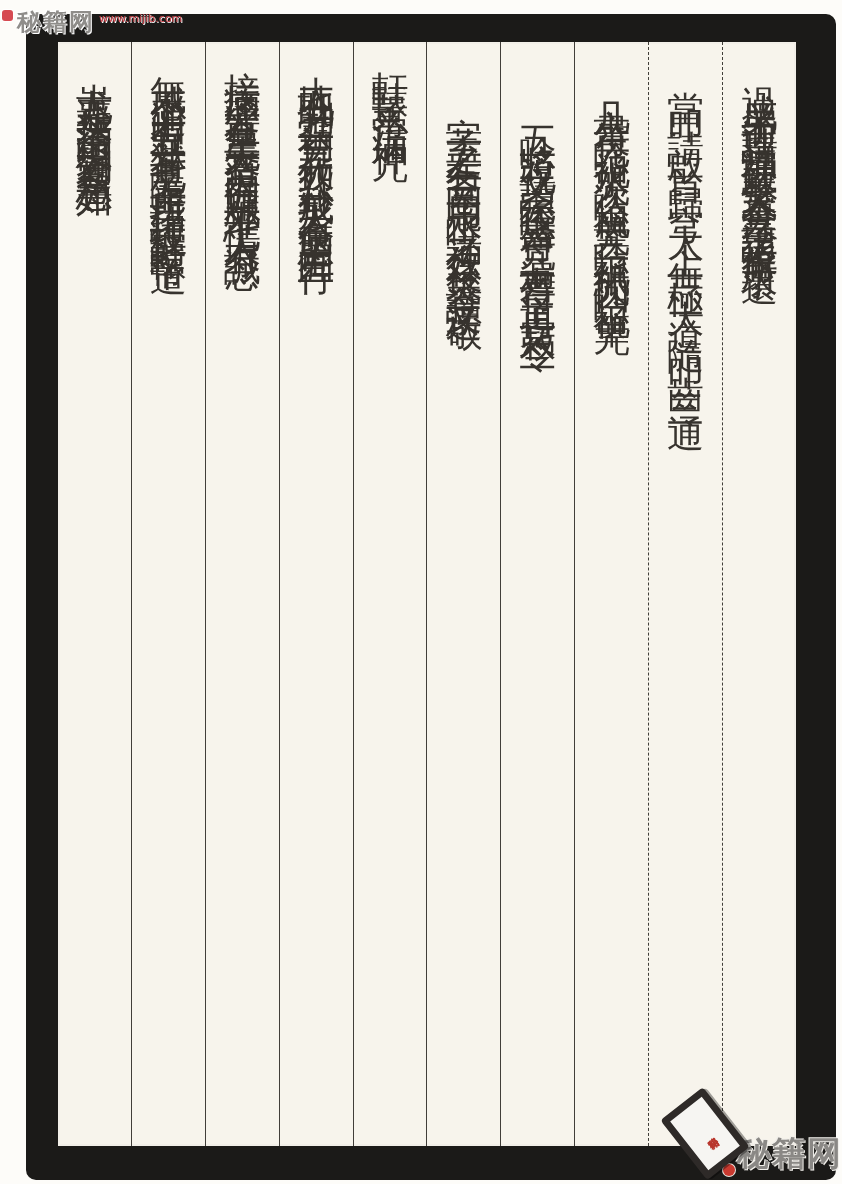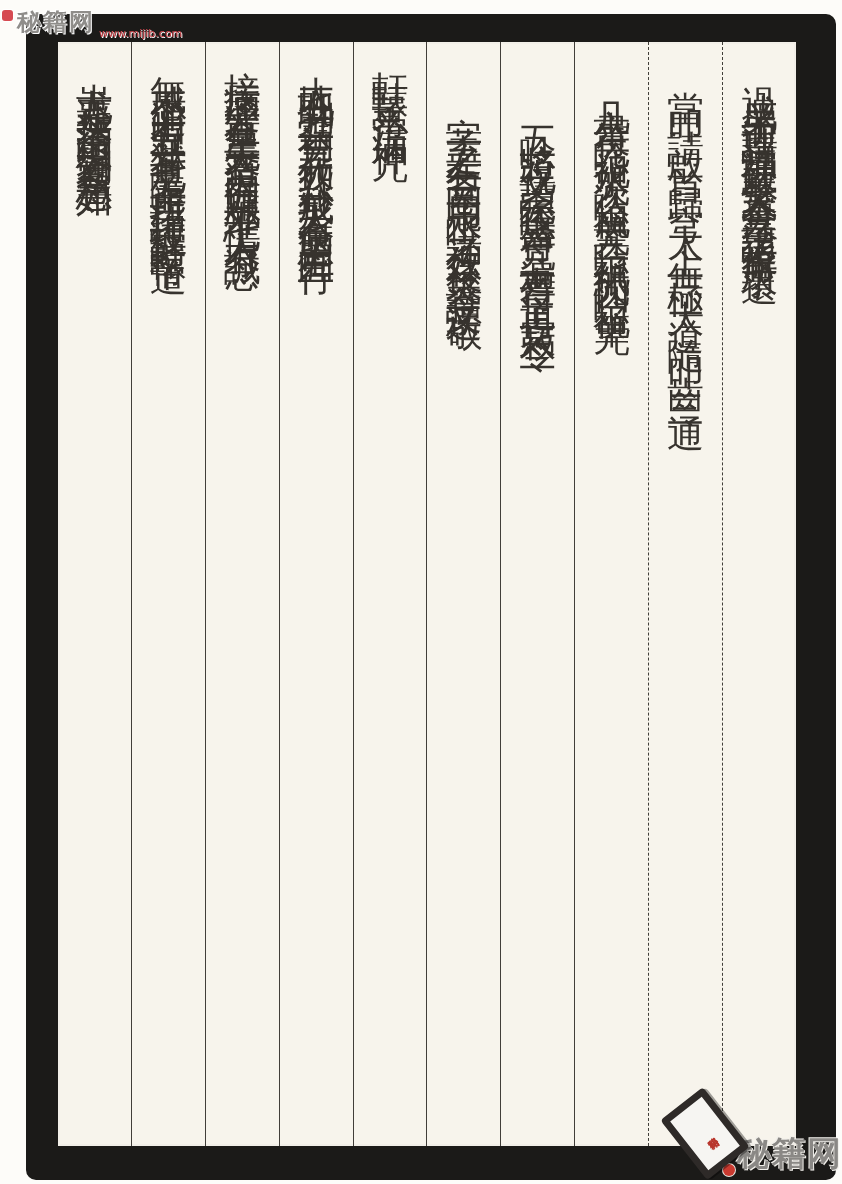--- a/index.html
+++ b/index.html
@@ -65,21 +65,21 @@
     width:11px;height:11px;border-radius:3px;
     background:#d64b52;margin-top:4px;
     box-shadow:0 0 0 1px #ffffff;
   }
   .wm-name{
     font-size:24px;font-weight:bold;color:#8f8d8a;
     letter-spacing:2px;
     text-shadow:1px 1px 0 #ffffff,-1px -1px 0 #ffffff;
   }
   .wm-url{
-    font-size:11px;color:#d64b52;margin-top:21px;
+    font-size:11px;color:#d64b52;margin-top:6px;
     font-family:"DejaVu Sans","Liberation Sans",sans-serif;
     text-shadow:1px 1px 0 #ffffff;
   }
 
   
   .wm-bottomright{
     position:absolute;right:0px;bottom:4px;z-index:5;
     display:flex;align-items:flex-end;
     pointer-events:none;
   }

